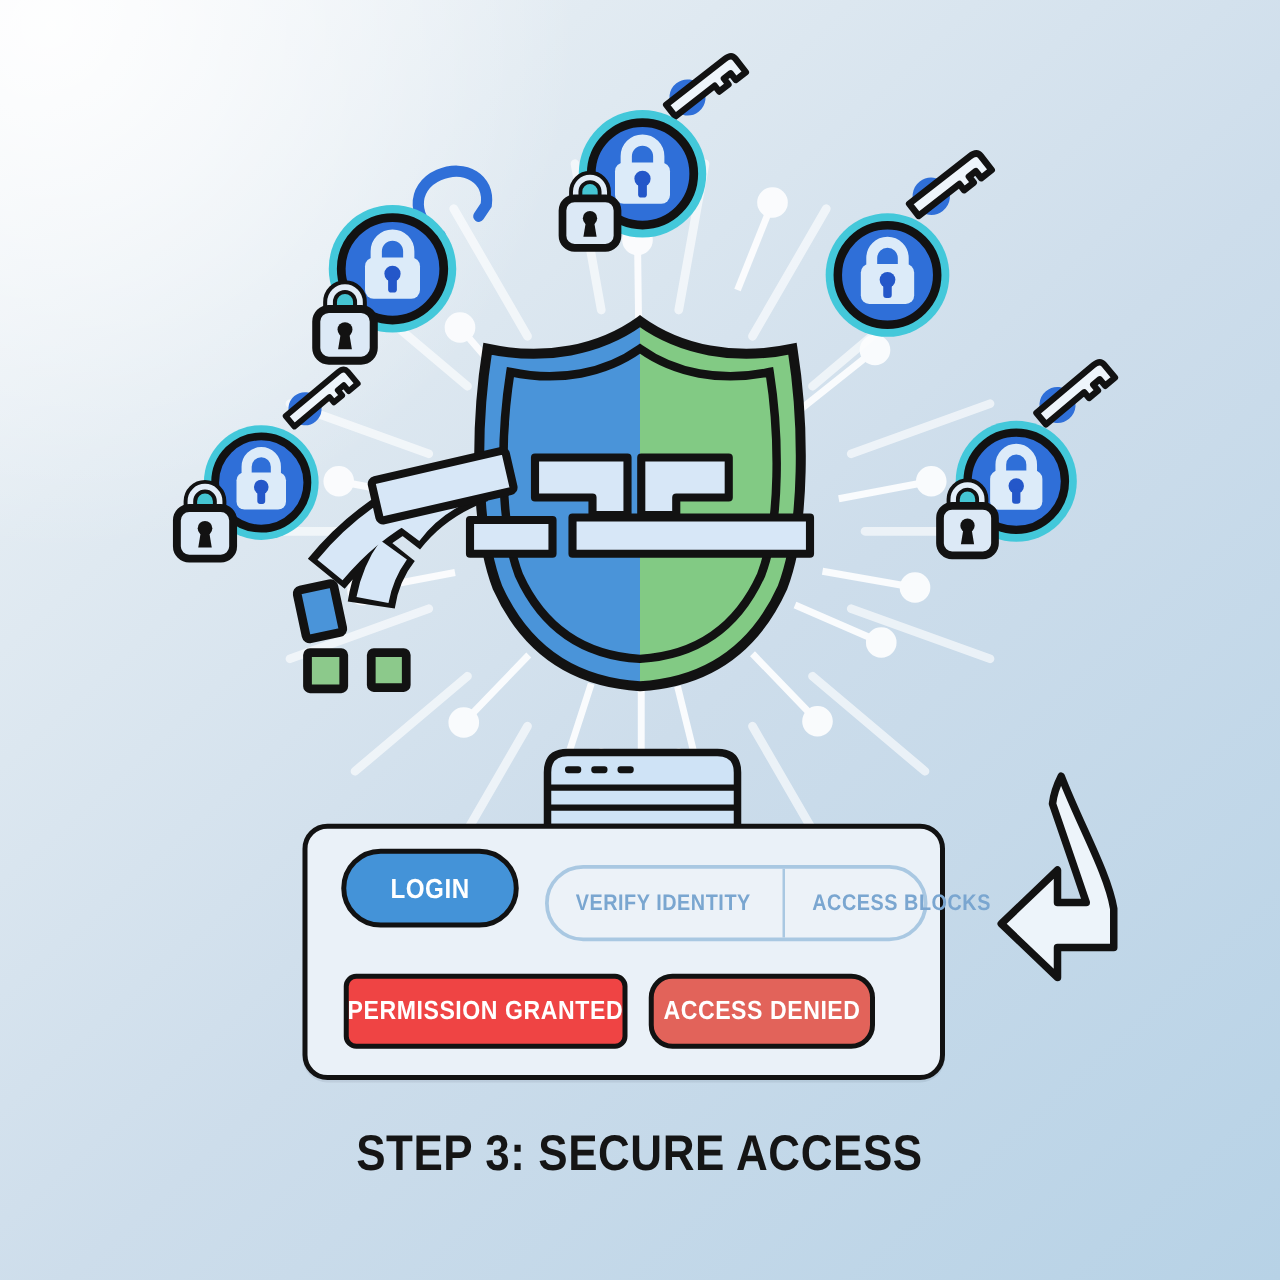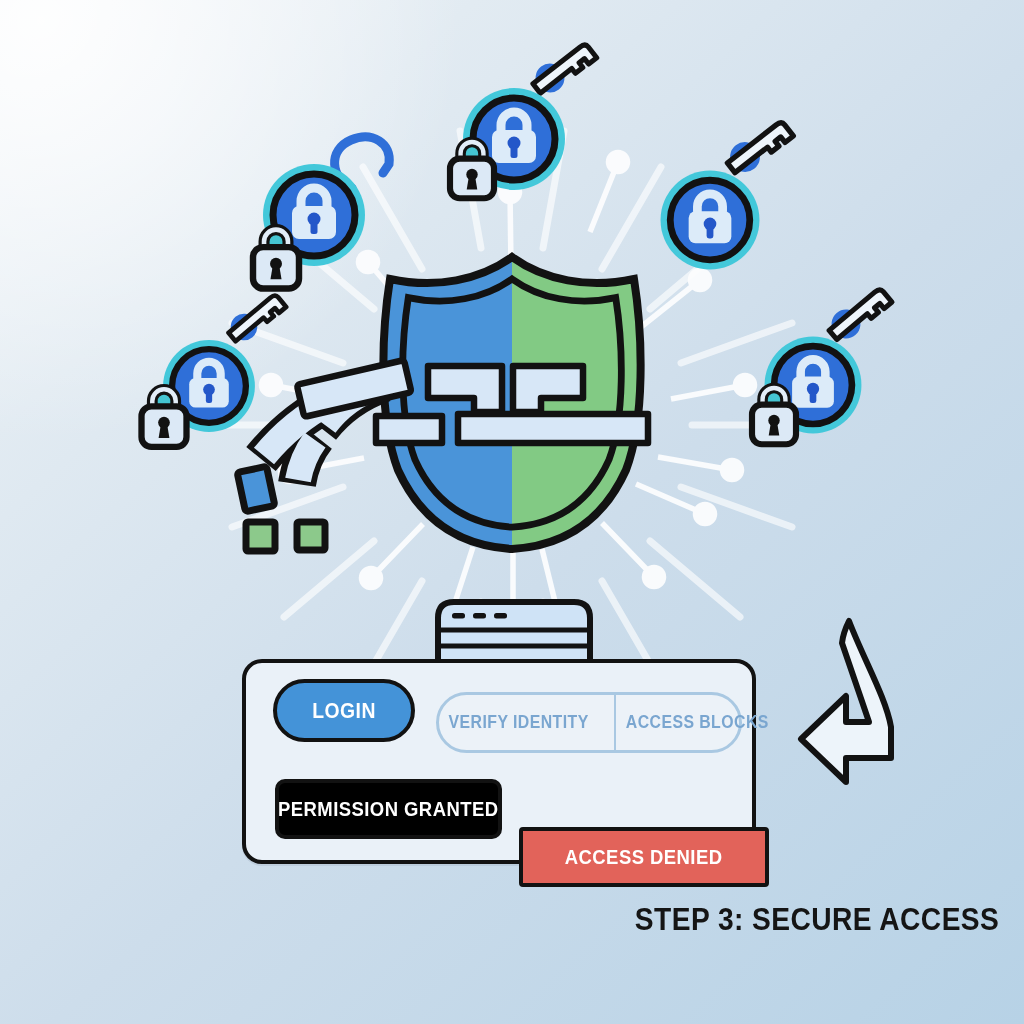--- a/index.html
+++ b/index.html
@@ -32,34 +32,34 @@
     left:27px;top:16px;width:142px;height:63px;border-radius:32px;
     background:#4493d8;border:4px solid #121212;font-size:22px;
   }
   .ghost-group{
     position:absolute;left:190px;top:29px;width:306px;height:61px;
     border:3px solid #a9c8e2;border-radius:31px;display:flex;box-sizing:border-box;
     background:rgba(255,255,255,.12);
   }
   .ghost-cell{
     flex:1;display:flex;align-items:center;justify-content:center;
-    color:#7aa6d0;font-weight:bold;font-size:18px;cursor:pointer;
+    color:#7aa6d0;font-weight:bold;font-size:18px;cursor:pointer;padding-left:12px;
   }
   .ghost-cell + .ghost-cell{border-left:2.5px solid #a9c8e2;margin-left:16px;}
   .btn-granted{
     left:29px;top:116px;width:227px;height:60px;border-radius:10px;
-    background:#000000;border:4px solid #121212;font-size:21px;
+    background:#ef4444;border:4px solid #121212;font-size:21px;
   }
   .btn-denied{
-    left:273px;top:116px;width:250px;height:60px;border-radius:4px;
-    background:#e2635a;border:4px solid #121212;font-size:21px;margin-top:48px;
+    left:273px;top:116px;width:181px;height:60px;border-radius:19px;
+    background:#e2635a;border:4px solid #121212;font-size:21px;
   }
   .caption{
-    position:absolute;left:0;top:901px;width:1024px;text-align:right;
-    font-size:32px;font-weight:bold;color:#151515;
+    position:absolute;left:0;top:901px;width:1024px;text-align:center;
+    font-size:40px;font-weight:bold;color:#151515;
   }
 </style>
 </head>
 <body>
 
 <div class="stage">
 
 <svg class="art" width="1024" height="1024" viewBox="0 0 1024 1024">
   <defs>
     <g id="big-lock">

